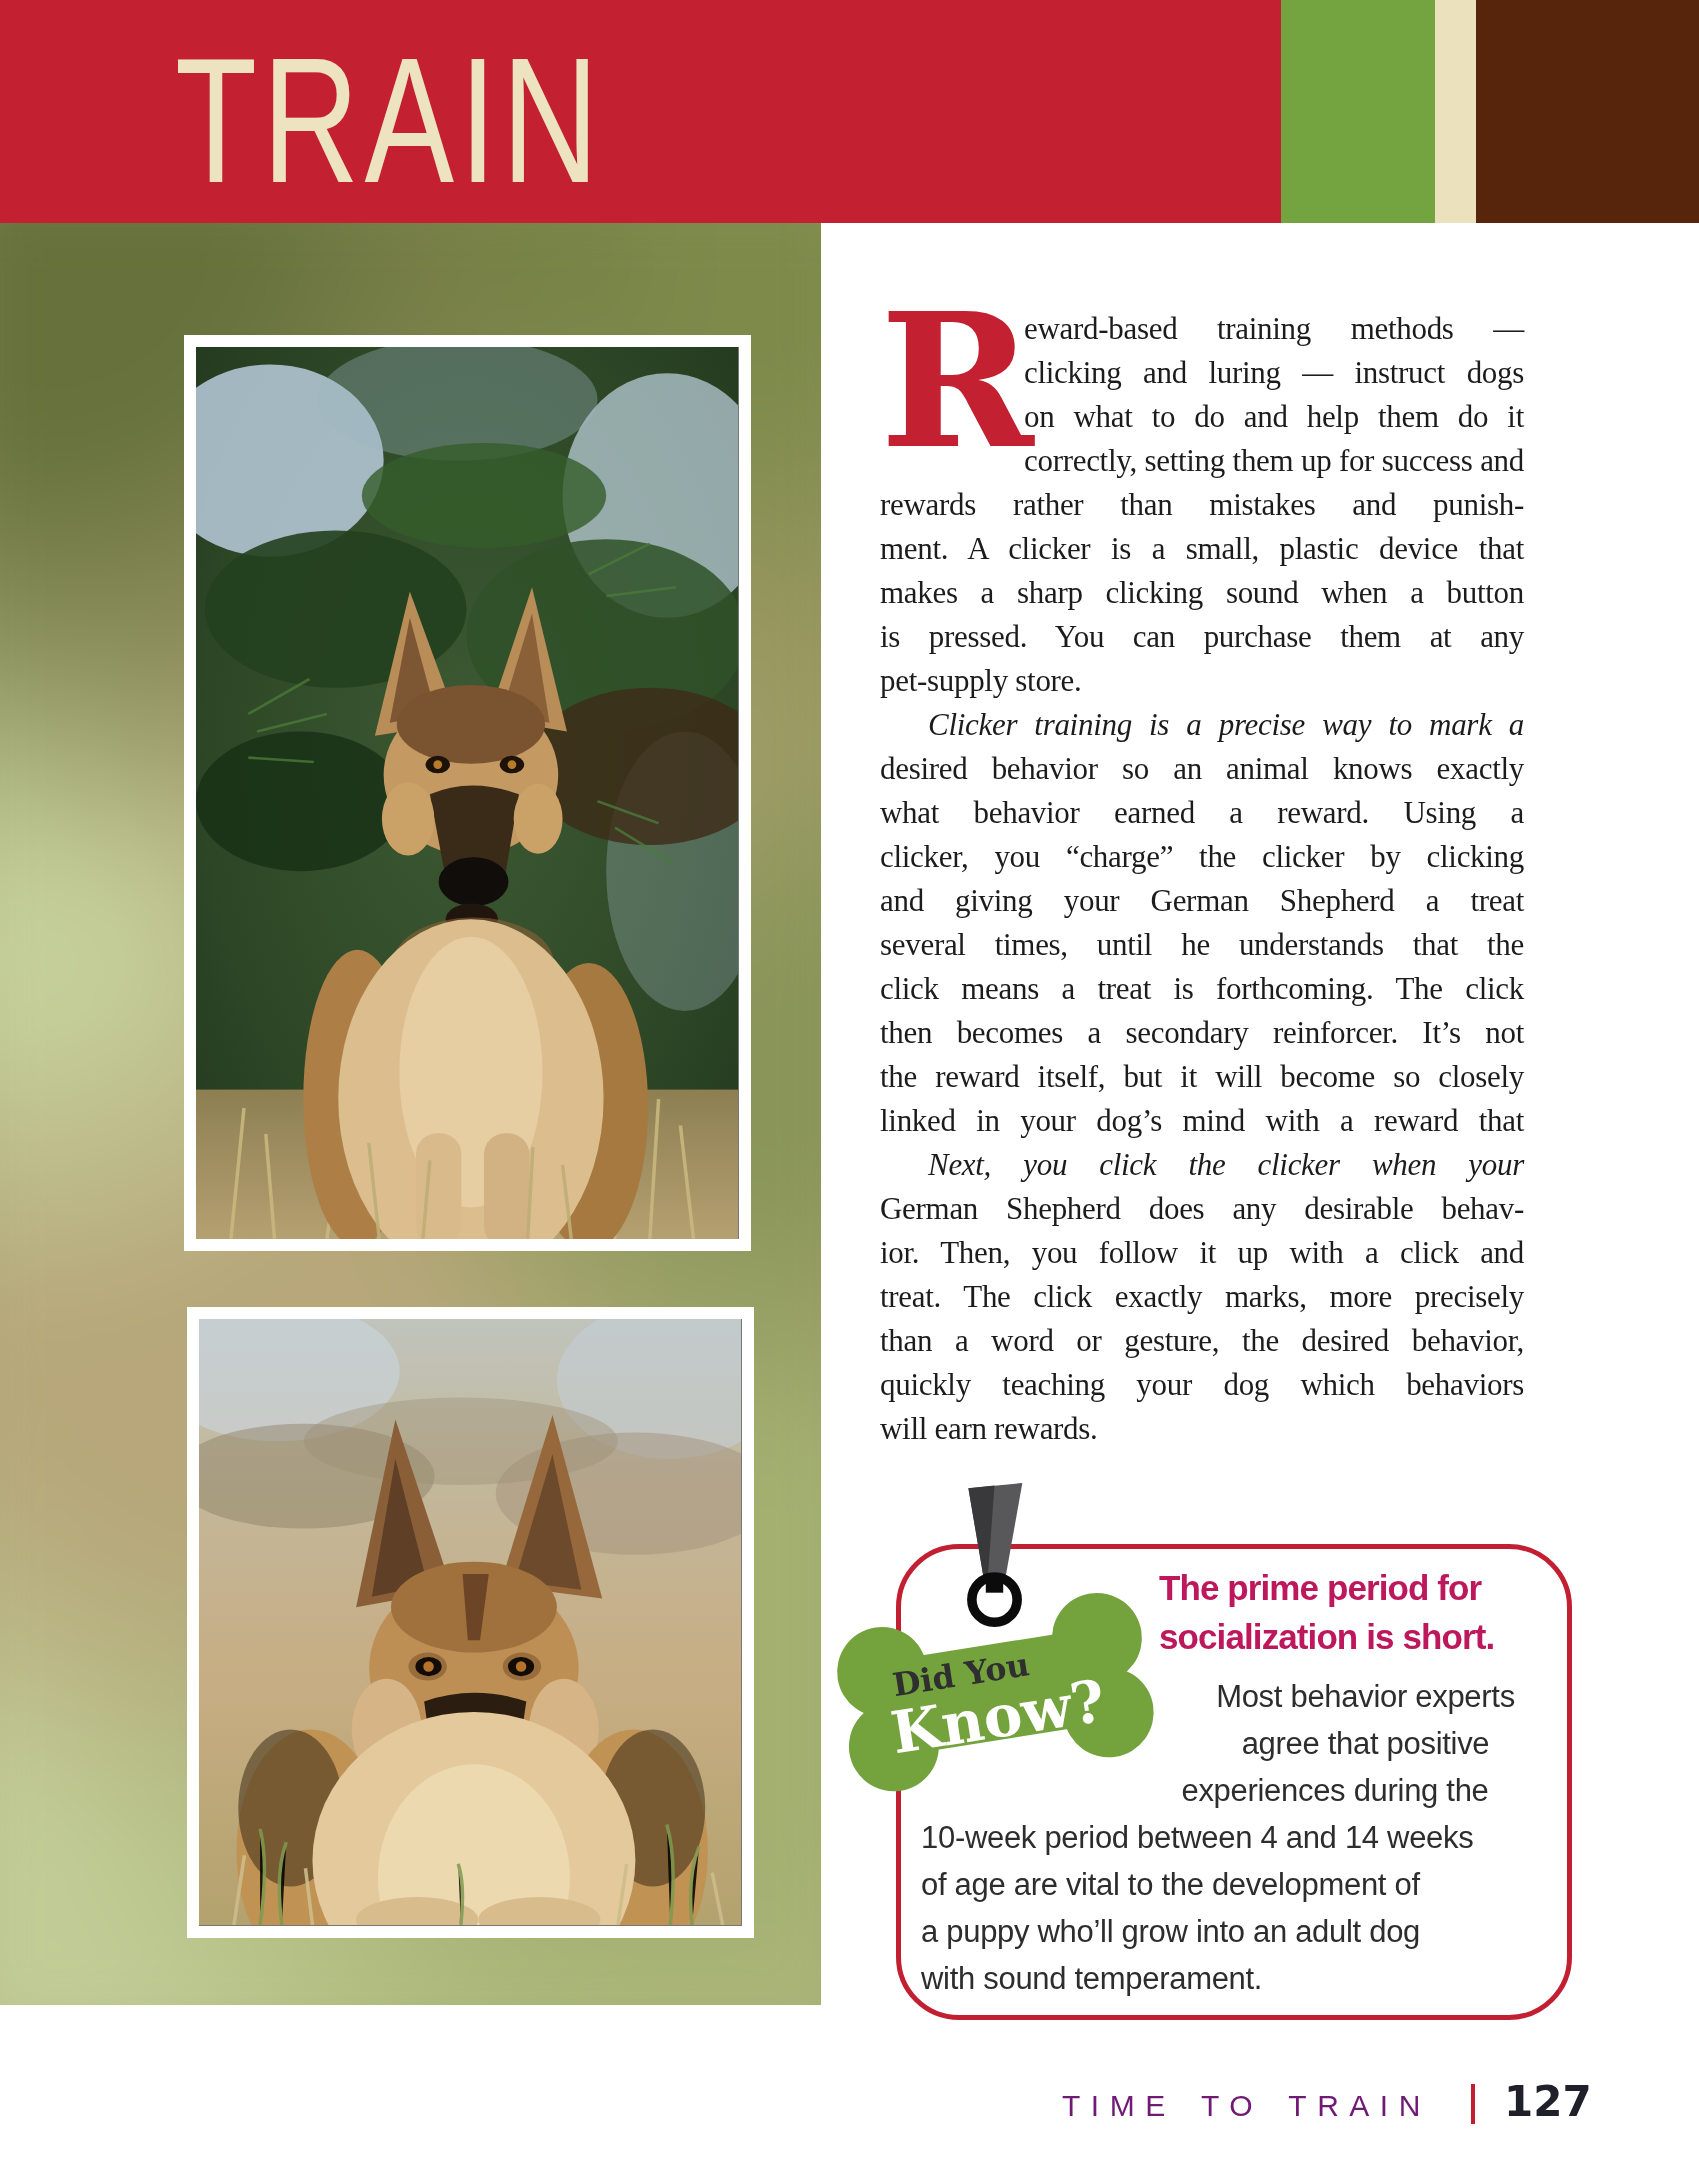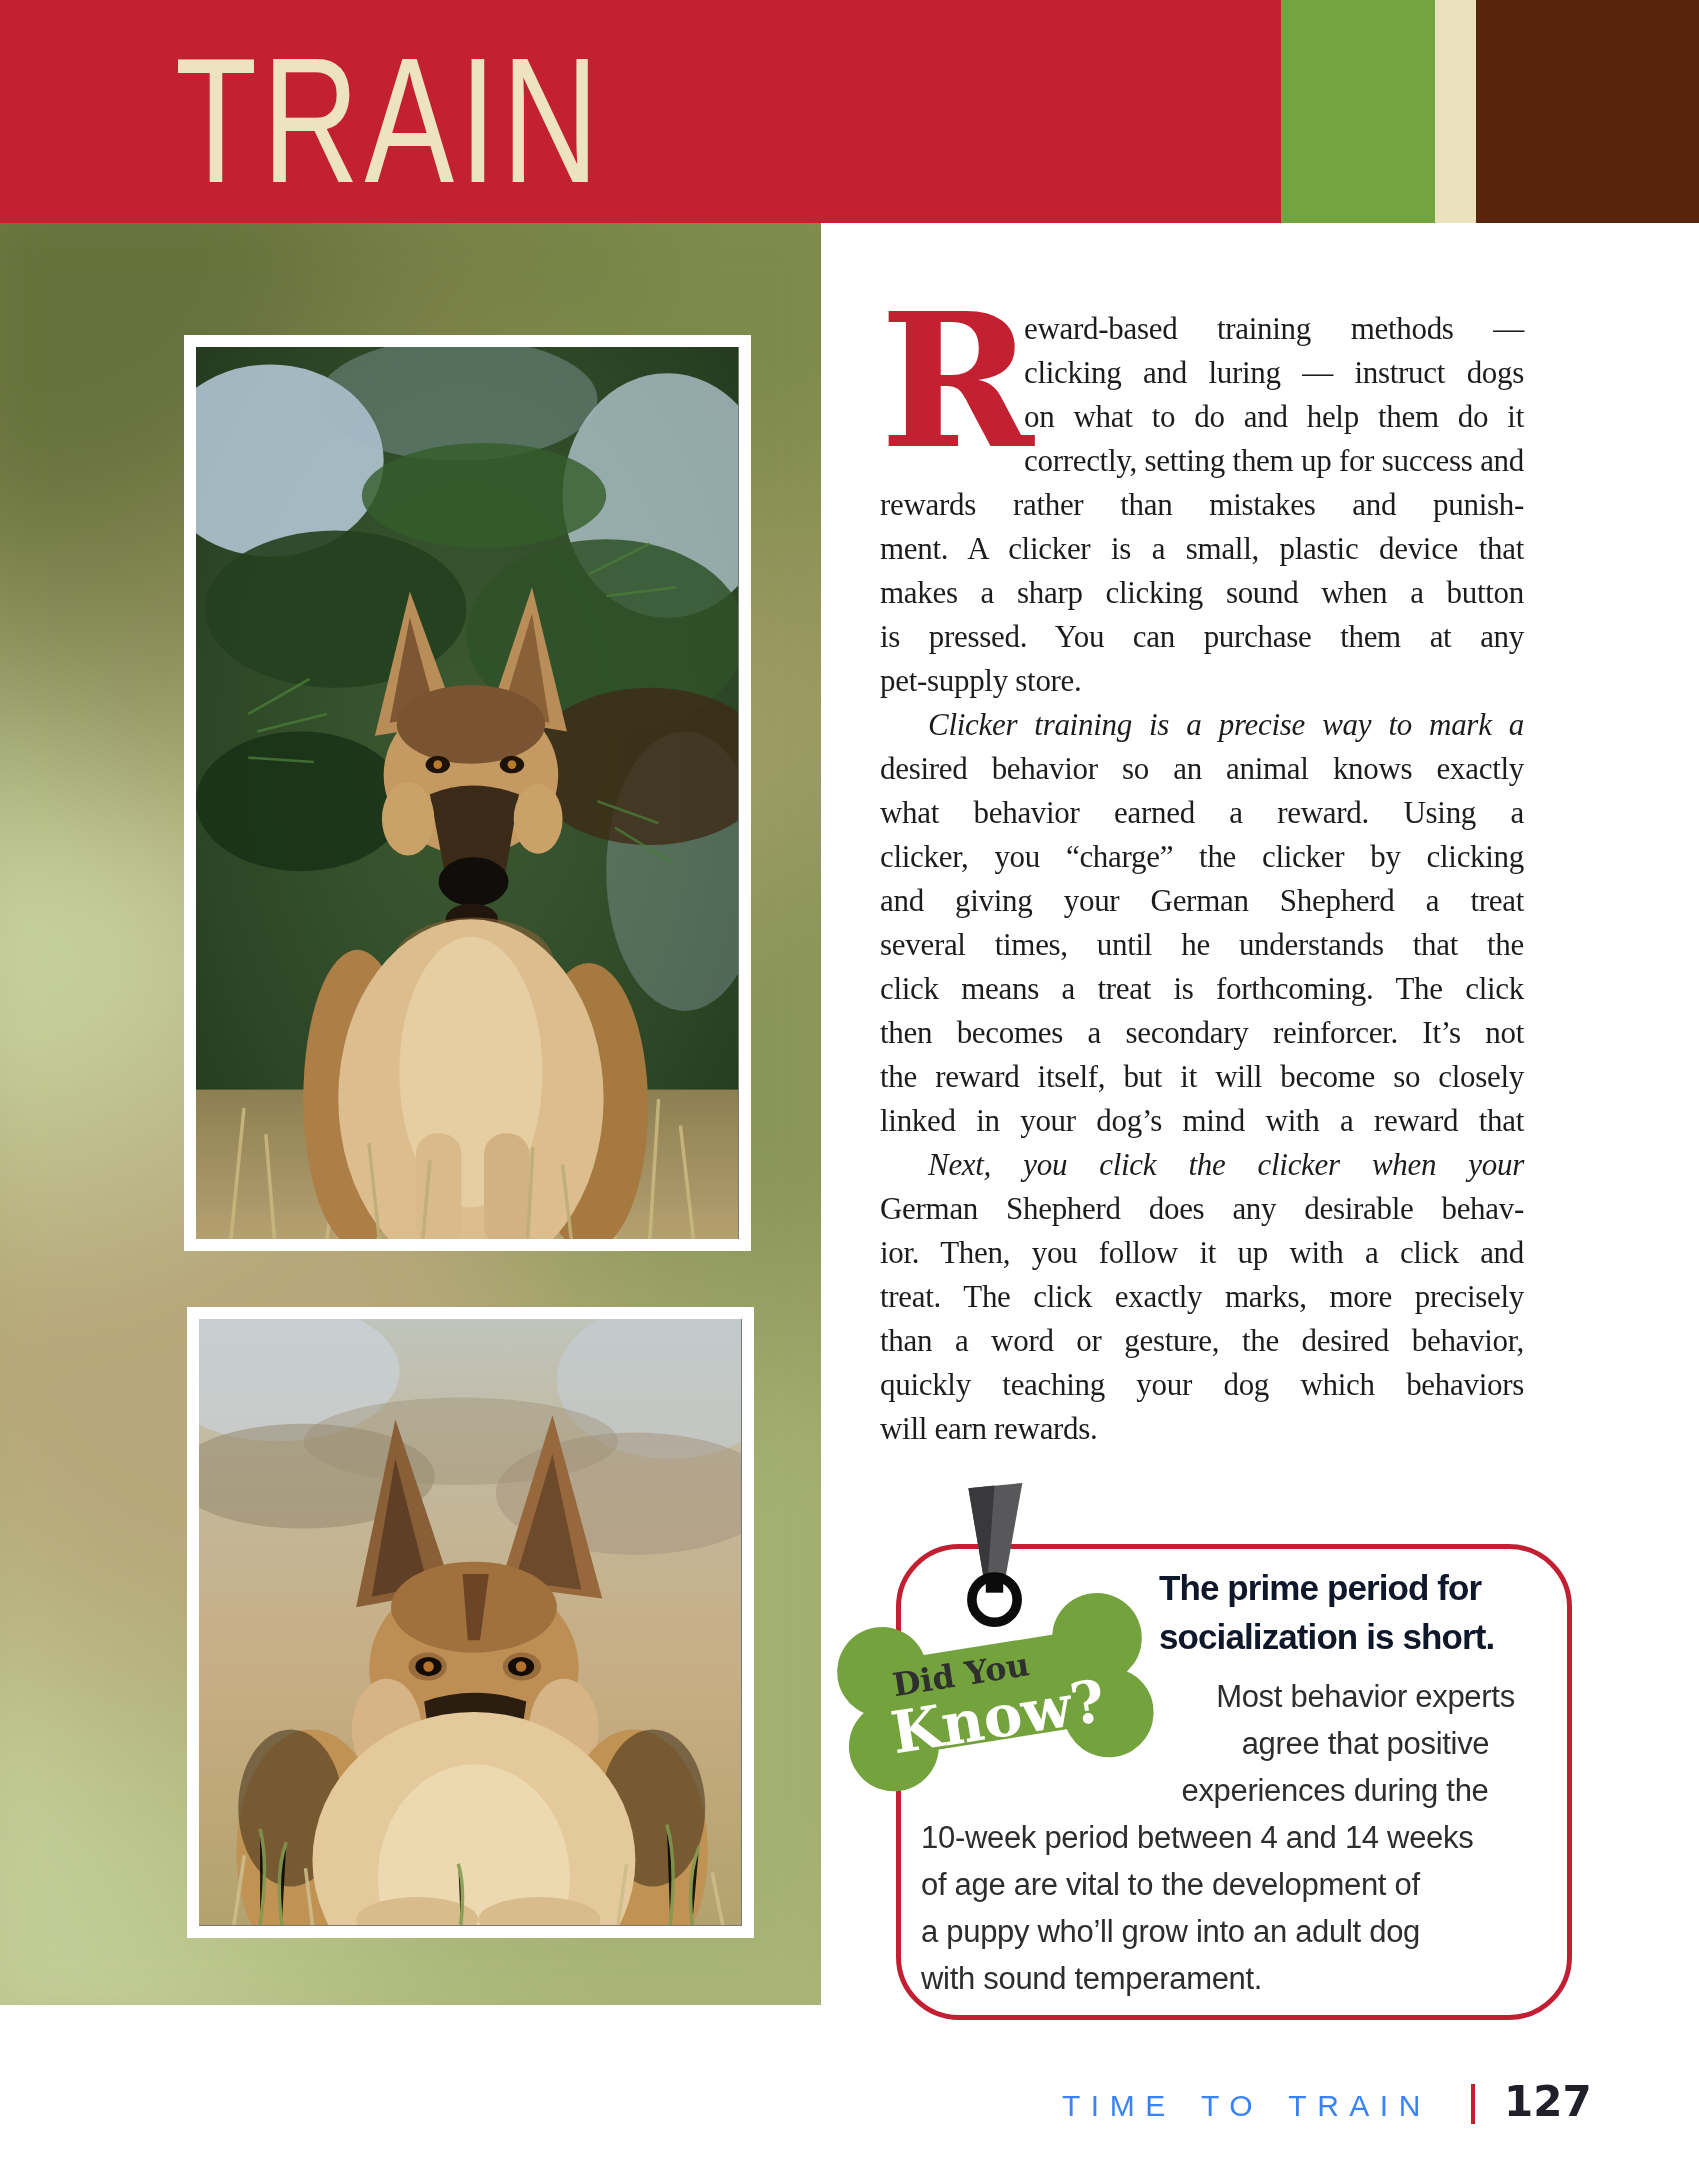--- a/index.html
+++ b/index.html
@@ -42,29 +42,29 @@
   .bline.last{text-align:left;text-align-last:left;}
   .bline.indent{text-indent:48px;font-style:italic;}
   
   .callout-frame{position:absolute;left:896px;top:1544px;width:676px;height:476px;
                  box-sizing:border-box;border:5.2px solid #c22032;border-radius:63px;background:transparent;}
   .bone-svg{position:absolute;left:825px;top:1548px;}
   .strap-svg{position:absolute;left:942px;top:1483px;}
   .callout-content{position:absolute;left:921px;top:1563px;width:627px;
                    font-family:"Liberation Sans",sans-serif;}
   .co-head{padding-left:238px;font-weight:bold;font-size:35px;line-height:49px;
-           letter-spacing:-0.9px;color:#0f172a;}
+           letter-spacing:-0.9px;color:#be185d;}
   .co-body{margin-top:12.2px;}
   .co-line{font-size:31px;line-height:47px;height:47px;letter-spacing:-0.3px;color:#2d2d2d;text-align:left;}
   .co-line:nth-child(1){padding-left:262px;text-align:center;}
   .co-line:nth-child(2){padding-left:262px;text-align:center;}
   .co-line:nth-child(3){padding-left:201px;text-align:center;}
   
   .footer-sect{position:absolute;left:1062px;top:2089px;font-family:"Liberation Sans",sans-serif;
-               font-size:30px;color:#3b82f6;letter-spacing:10.5px;word-spacing:7px;white-space:nowrap;}
+               font-size:30px;color:#701a75;letter-spacing:10.5px;word-spacing:7px;white-space:nowrap;}
   .footer-bar{position:absolute;left:1471px;top:2084px;width:4.4px;height:40px;background:#c22032;}
   .footer-num{position:absolute;left:1504px;top:2077px;font-family:"DejaVu Sans",sans-serif;
               font-weight:bold;font-size:42px;color:#20202a;}
 </style>
 </head>
 <body>
 
 <div class="page">
 
   <header>

